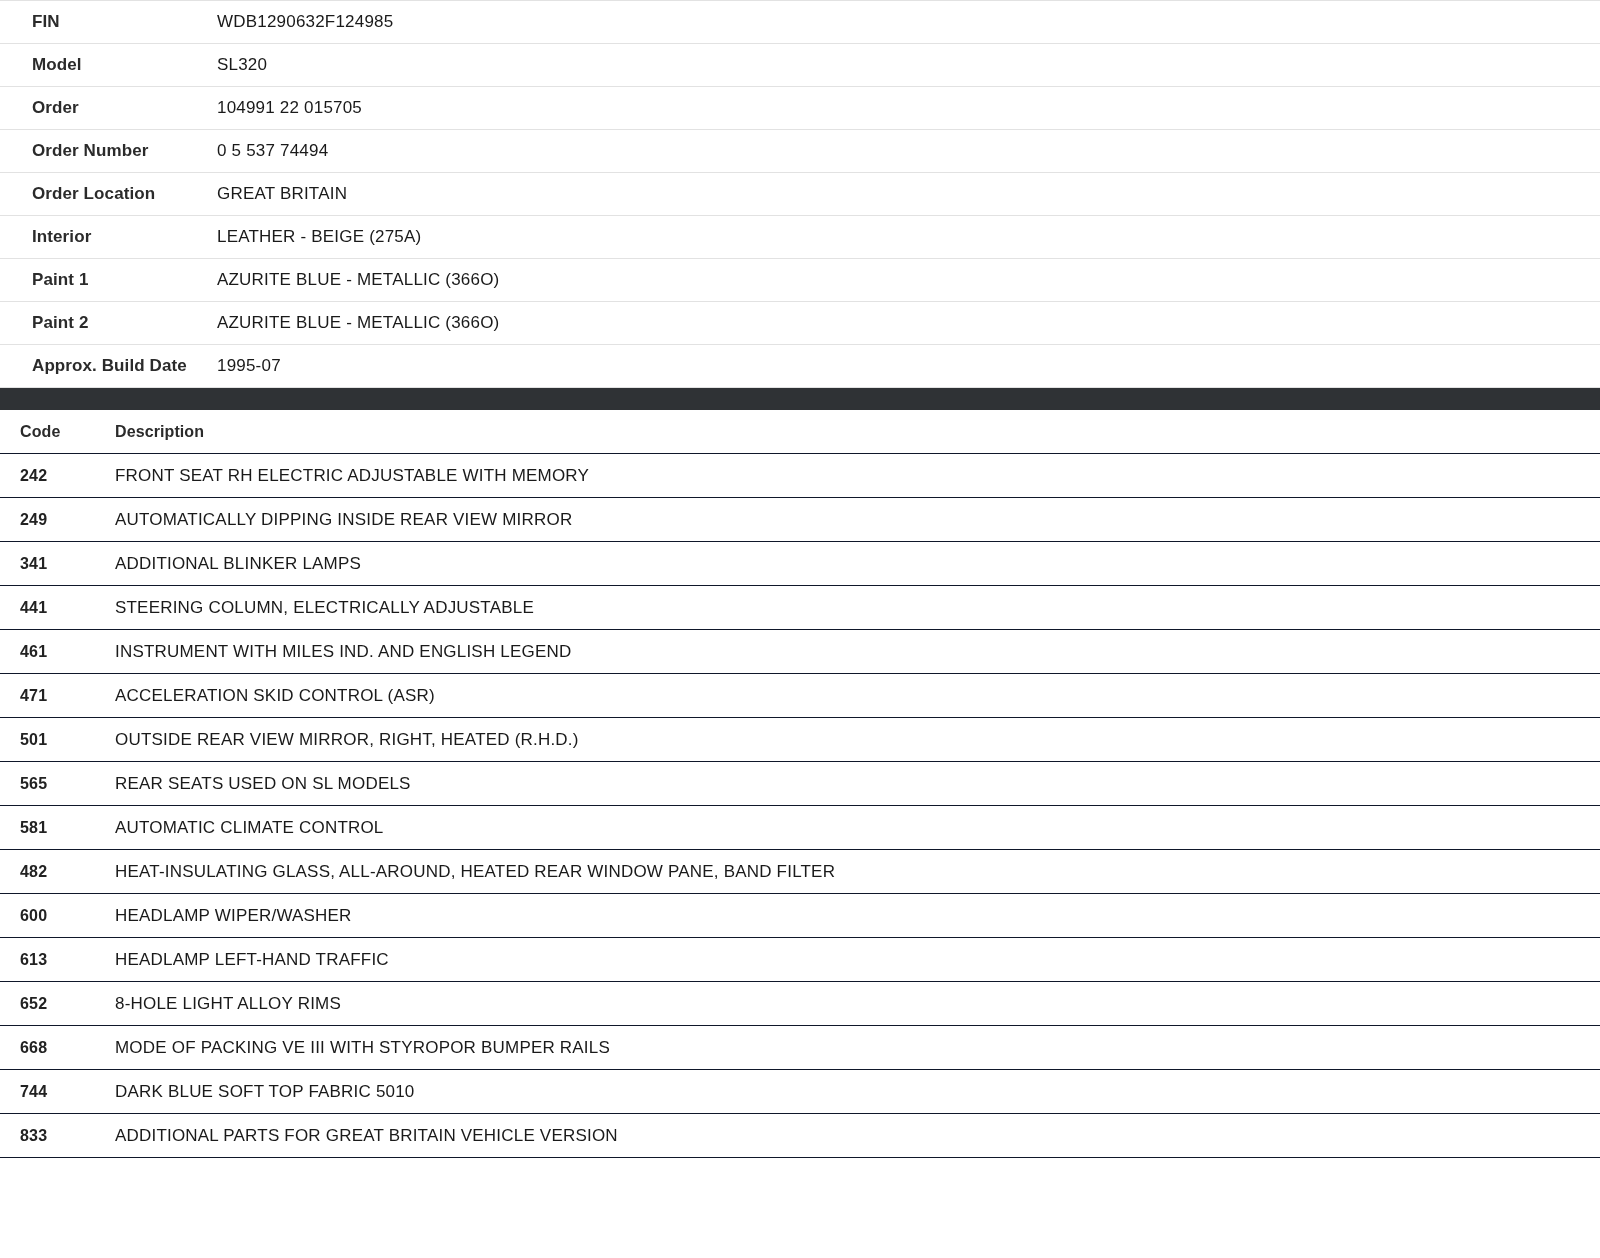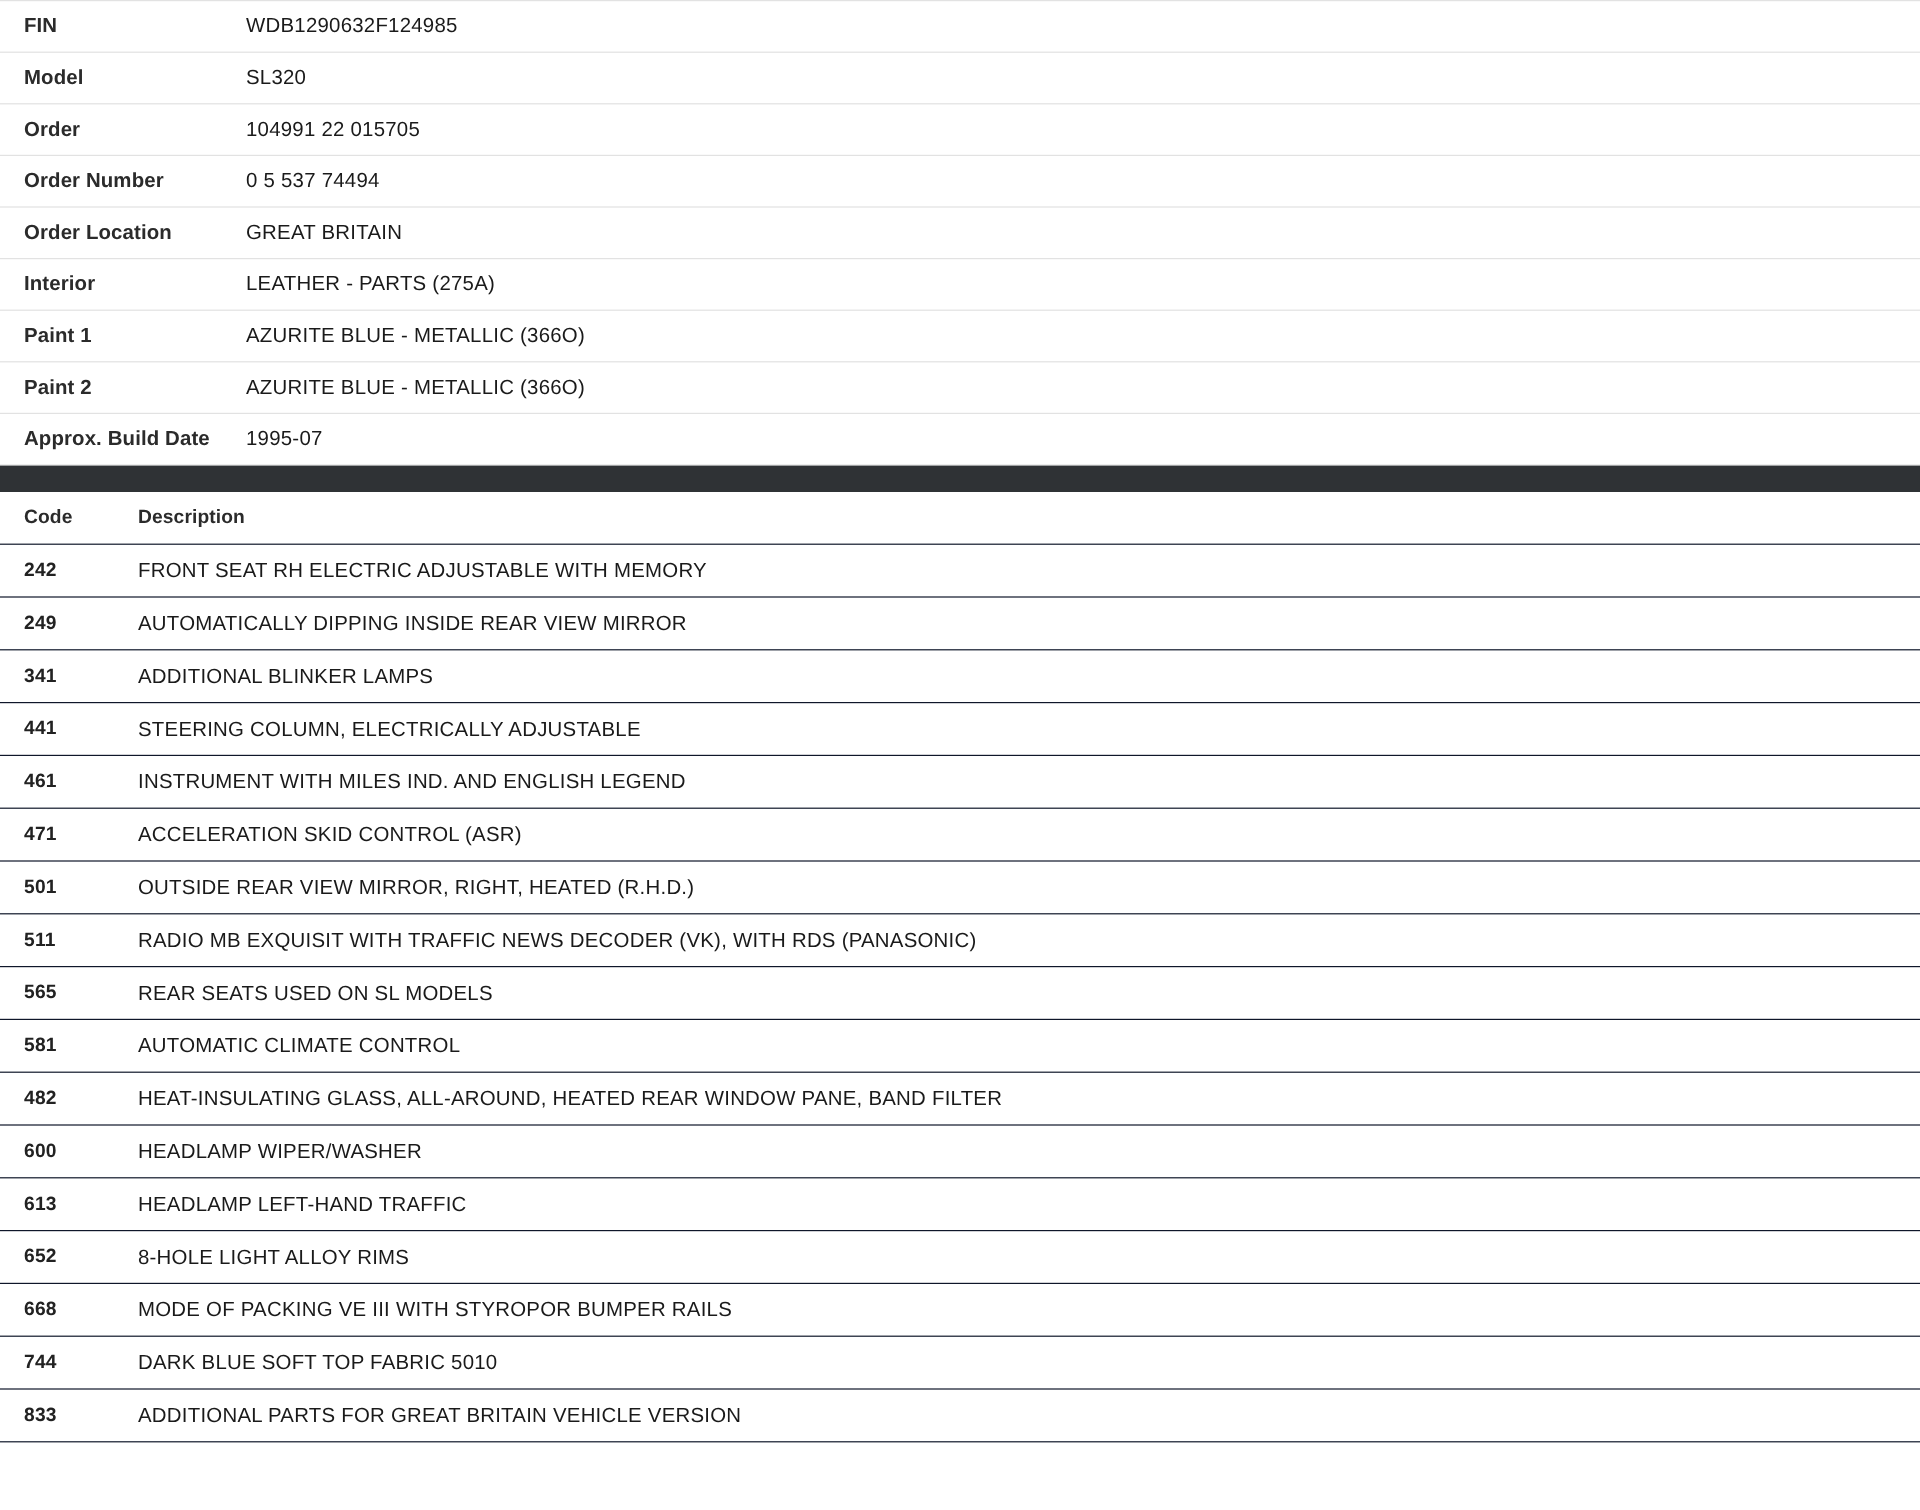--- a/index.html
+++ b/index.html
@@ -35,21 +35,21 @@
     border-top: 1px solid #e2e2e2;
   }
   .spec-table td {
     padding: 11px 0 11px 0;
     vertical-align: middle;
     font-size: 17px;
     line-height: 20px;
   }
   .spec-table td.label {
     width: 185px;
-    padding-left: 20px;
+    padding-left: 32px;
     color: #2b2b2b;
     font-weight: 600;
     letter-spacing: 0.1px;
   }
   .spec-table td.value {
     color: #1a1a1a;
     font-weight: 400;
     letter-spacing: 0.2px;
   }
 
@@ -123,21 +123,21 @@
         <tr>
           <td class="label">Order Number</td>
           <td class="value">0 5 537 74494</td>
         </tr>
         <tr>
           <td class="label">Order Location</td>
           <td class="value">GREAT BRITAIN</td>
         </tr>
         <tr>
           <td class="label">Interior</td>
-          <td class="value">LEATHER - PARTS (275A)</td>
+          <td class="value">LEATHER - BEIGE (275A)</td>
         </tr>
         <tr>
           <td class="label">Paint 1</td>
           <td class="value">AZURITE BLUE - METALLIC (366O)</td>
         </tr>
         <tr>
           <td class="label">Paint 2</td>
           <td class="value">AZURITE BLUE - METALLIC (366O)</td>
         </tr>
         <tr>
@@ -179,24 +179,20 @@
         </tr>
         <tr>
           <td class="code-col">471</td>
           <td class="desc-col">ACCELERATION SKID CONTROL (ASR)</td>
         </tr>
         <tr>
           <td class="code-col">501</td>
           <td class="desc-col">OUTSIDE REAR VIEW MIRROR, RIGHT, HEATED (R.H.D.)</td>
         </tr>
         <tr>
-          <td class="code-col">511</td>
-          <td class="desc-col">RADIO MB EXQUISIT WITH TRAFFIC NEWS DECODER (VK), WITH RDS (PANASONIC)</td>
-        </tr>
-        <tr>
           <td class="code-col">565</td>
           <td class="desc-col">REAR SEATS USED ON SL MODELS</td>
         </tr>
         <tr>
           <td class="code-col">581</td>
           <td class="desc-col">AUTOMATIC CLIMATE CONTROL</td>
         </tr>
         <tr>
           <td class="code-col">482</td>
           <td class="desc-col">HEAT-INSULATING GLASS, ALL-AROUND, HEATED REAR WINDOW PANE, BAND FILTER</td>

